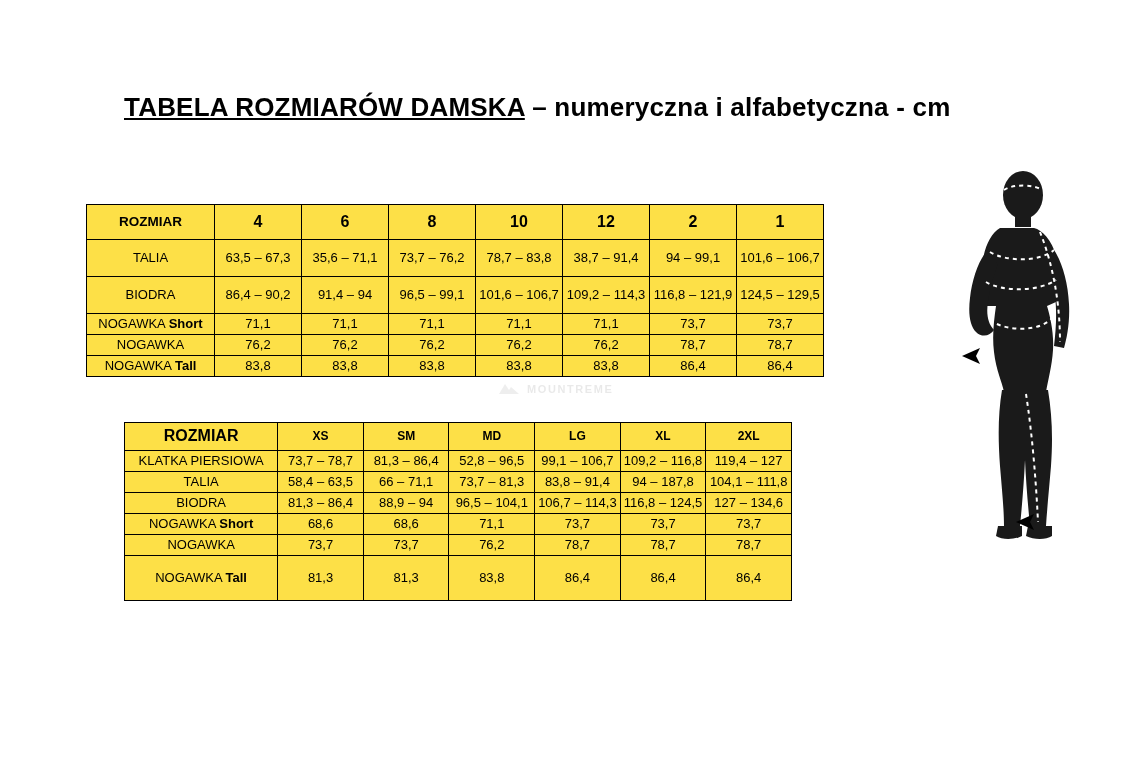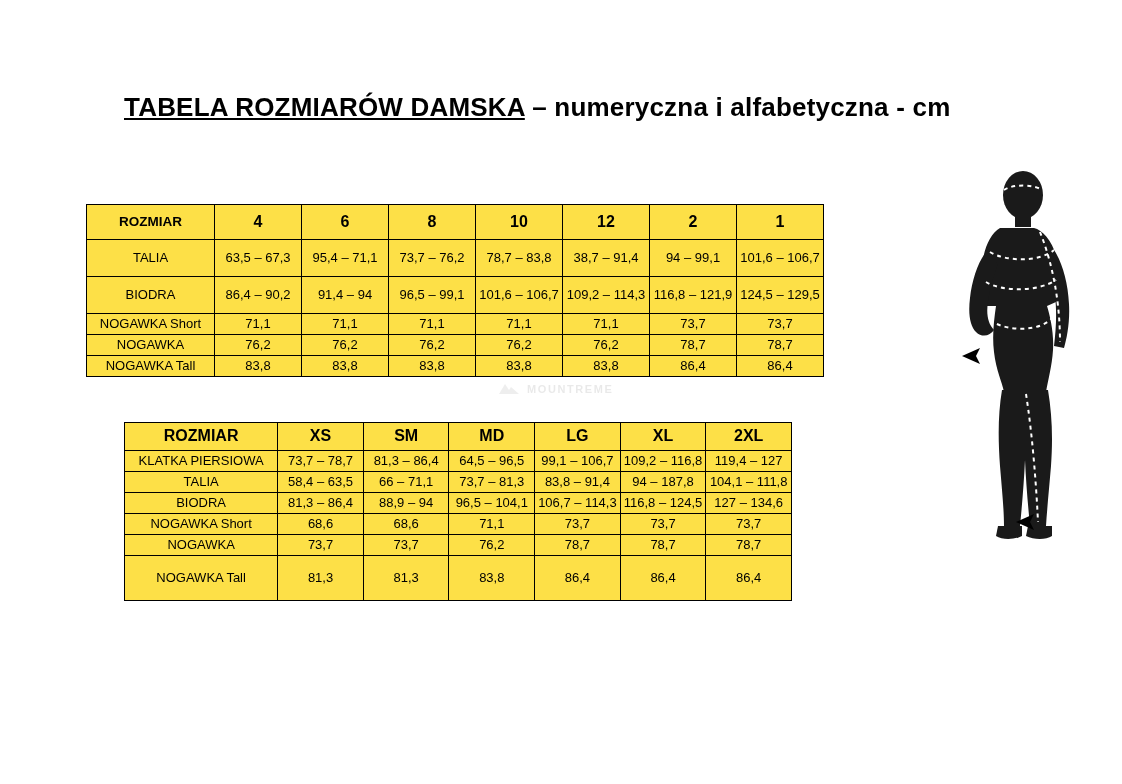--- a/index.html
+++ b/index.html
@@ -83,32 +83,32 @@
     position: absolute;
     left: 124px;
     top: 422px;
     width: 668px;
   }
   #table-alpha col.label { width: 136px; }
   #table-alpha col.sz    { width: 76px; }
   #table-alpha .hdr-row td {
     height: 27px;
     font-weight: bold;
-    font-size: 16px;
+    font-size: 12px;
   }
   #table-alpha .hdr-row td.rowlabel {
     font-size: 16px;
   }
   #table-alpha tbody tr td {
     height: 20px;
   }
   #table-alpha tbody tr:last-child td {
     height: 44px;
   }
-  .bold-part { font-weight: normal; }
+  .bold-part { font-weight: bold; }
 
   
   .watermark {
     position: absolute;
     left: 498px;
     top: 382px;
     display: flex;
     align-items: center;
     gap: 7px;
     opacity: 0.30;
@@ -157,21 +157,21 @@
           <td>6</td>
           <td>8</td>
           <td>10</td>
           <td>12</td>
           <td>2</td>
           <td>1</td>
         </tr>
         <tr class="tall-row">
           <td class="rowlabel"><span>TALIA</span></td>
           <td>63,5 – 67,3</td>
-          <td>95,4 – 71,1</td>
+          <td>35,6 – 71,1</td>
           <td>73,7 – 76,2</td>
           <td>78,7 – 83,8</td>
           <td>38,7 – 91,4</td>
           <td>94 – 99,1</td>
           <td>101,6 – 106,7</td>
         </tr>
         <tr class="tall-row">
           <td class="rowlabel"><span>BIODRA</span></td>
           <td>86,4 – 90,2</td>
           <td>91,4 – 94</td>
@@ -238,21 +238,21 @@
           <td>SM</td>
           <td>MD</td>
           <td>LG</td>
           <td>XL</td>
           <td>2XL</td>
         </tr>
         <tr>
           <td class="rowlabel"><span>KLATKA PIERSIOWA</span></td>
           <td>73,7 – 78,7</td>
           <td>81,3 – 86,4</td>
-          <td>64,5 – 96,5</td>
+          <td>52,8 – 96,5</td>
           <td>99,1 – 106,7</td>
           <td>109,2 – 116,8</td>
           <td>119,4 – 127</td>
         </tr>
         <tr>
           <td class="rowlabel"><span>TALIA</span></td>
           <td>58,4 – 63,5</td>
           <td>66 – 71,1</td>
           <td>73,7 – 81,3</td>
           <td>83,8 – 91,4</td>

